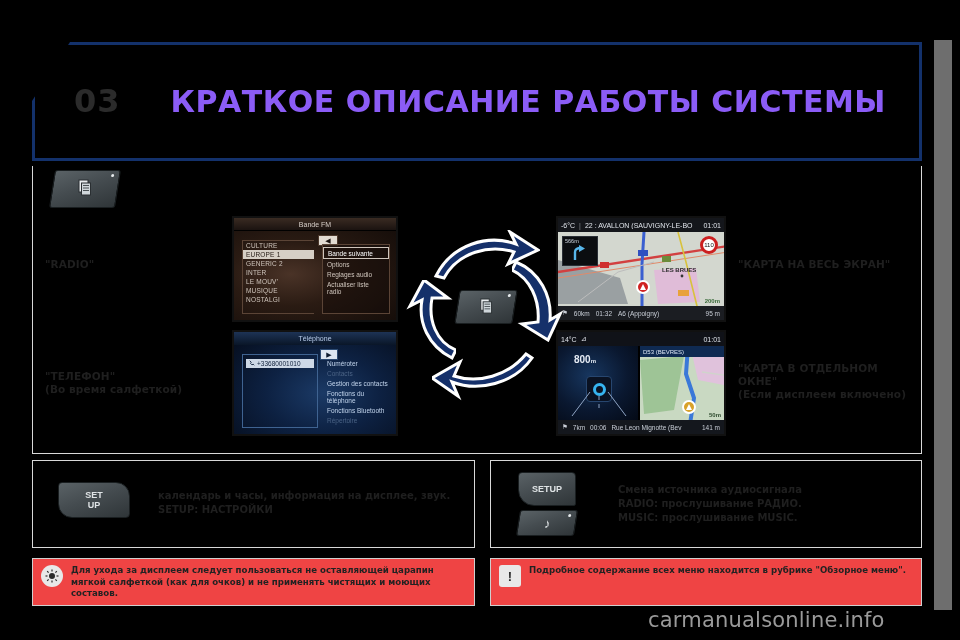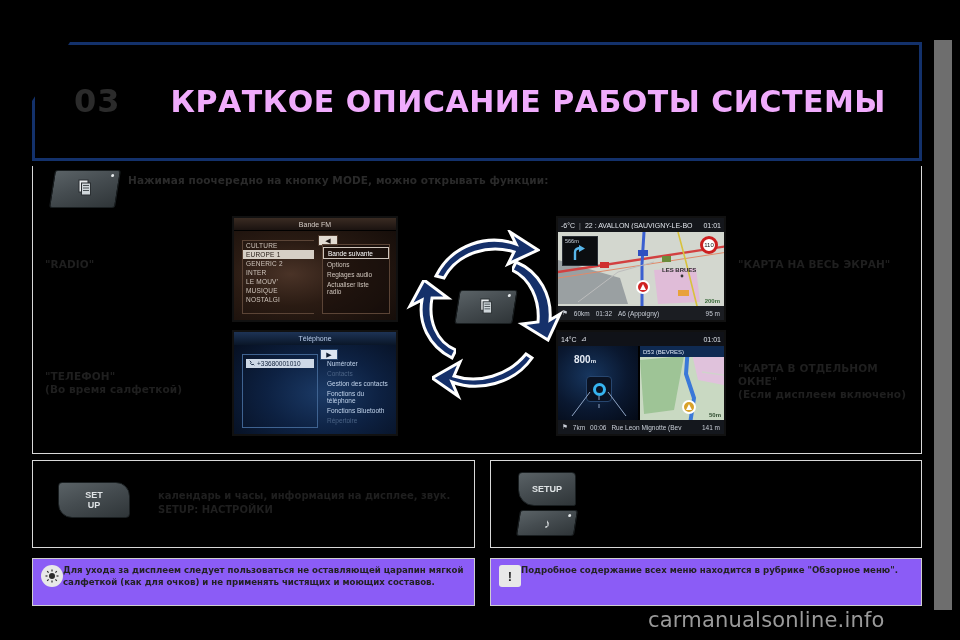--- a/index.html
+++ b/index.html
@@ -42,21 +42,21 @@
   }
   .chapter-num {
     color: #2b2b2b;
     font-size: 32px;
     font-weight: bold;
     letter-spacing: 1px;
     margin-left: 42px;
     font-family: "DejaVu Sans", sans-serif;
   }
   .chapter-title {
-    color: #f0abfc;
+    color: #8b5cf6;
     font-size: 30px;
     font-weight: bold;
     letter-spacing: 0.5px;
     margin-left: 18px;
     white-space: nowrap;
     font-family: "DejaVu Sans", sans-serif;
   }
   .header-baseline {
     position: absolute;
     left: 32px; top: 158px;
@@ -296,22 +296,22 @@
     font-size:10px;
     font-weight:bold;
     line-height:14px;
     font-family:"DejaVu Sans", sans-serif;
   }
 
   
   .note {
     position:absolute;
     border:1px solid #cfcfcf;
-    background:#8b5cf6;
-    display:flex; align-items:flex-start; 
+    background:#ef4444;
+    display:flex; align-items:flex-start; gap:8px;
     padding:6px 8px;
   }
   .note-left  { left:32px;  top:558px; width:443px; height:48px; }
   .note-right { left:490px; top:558px; width:432px; height:48px; }
   .note-icon {
     flex:0 0 auto; width:22px; height:22px; border-radius:50%;
     background:#e8e8e8; color:#2a2a2a;
     display:flex;align-items:center;justify-content:center;
     font-size:13px; font-weight:bold;
   }
@@ -351,21 +351,20 @@
         <svg width="16" height="18" viewBox="0 0 16 18">
           <rect x="2" y="1" width="9" height="12" fill="#e9edef" stroke="#2a2f32"></rect>
           <rect x="4.5" y="4" width="9" height="12" fill="#cfd6da" stroke="#2a2f32"></rect>
           <line x1="6" y1="6.5" x2="12" y2="6.5" stroke="#4a5155"></line>
           <line x1="6" y1="9" x2="12" y2="9" stroke="#4a5155"></line>
           <line x1="6" y1="11.5" x2="12" y2="11.5" stroke="#4a5155"></line>
         </svg>
       </span>
     </div>
   </div>
-  <div class="mode-hint">Нажимая поочередно на кнопку MODE, можно открывать функции:</div>
 
   <div class="screen scr-radio">
     <div class="radio-bg"></div>
     <div class="radio-title">Bande FM</div>
     <ul class="radio-list">
       <li>CULTURE</li>
       <li class="sel">EUROPE 1</li>
       <li>GENERIC 2</li>
       <li>INTER</li>
       <li>LE MOUV'</li>
@@ -567,20 +566,25 @@
     <div class="keycap" style="border-radius:4px 4px 2px 16px;">
       <span class="glyph" style="transform:none">SETUP</span>
     </div>
   </div>
   <div style="position:absolute; left:518px; top:510px; width:58px; height:26px;">
     <div class="keycap skew">
       <span class="dot"></span>
       <span class="glyph" style="font-size:13px">♪</span>
     </div>
   </div>
+  <div class="bp-text" style="left:618px; top:483px;">
+    <div>Смена источника аудиосигнала</div>
+    <div>RADIO: прослушивание РАДИО.</div>
+    <div>MUSIC: прослушивание MUSIC.</div>
+  </div>
 
   <div class="note note-left">
     <div class="note-icon">
       <svg width="14" height="14" viewBox="0 0 14 14">
         <circle cx="7" cy="7" r="3" fill="#2a2a2a"></circle>
         <g stroke="#2a2a2a" stroke-width="1.2">
           <line x1="7" y1="0.5" x2="7" y2="2.5"></line>
             <line x1="7" y1="11.5" x2="7" y2="13.5"></line>
           <line x1="0.5" y1="7" x2="2.5" y2="7"></line>
             <line x1="11.5" y1="7" x2="13.5" y2="7"></line>

